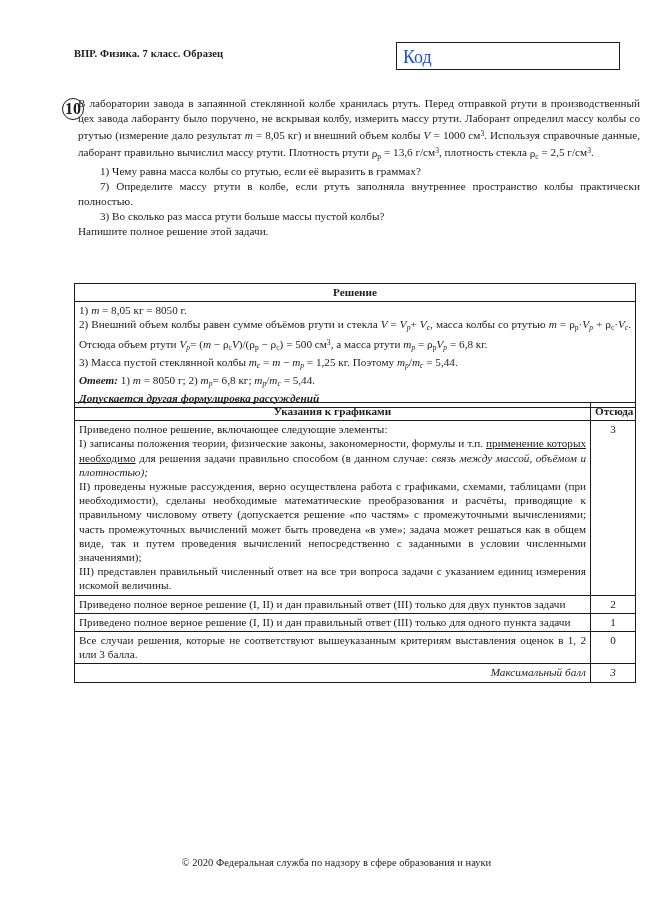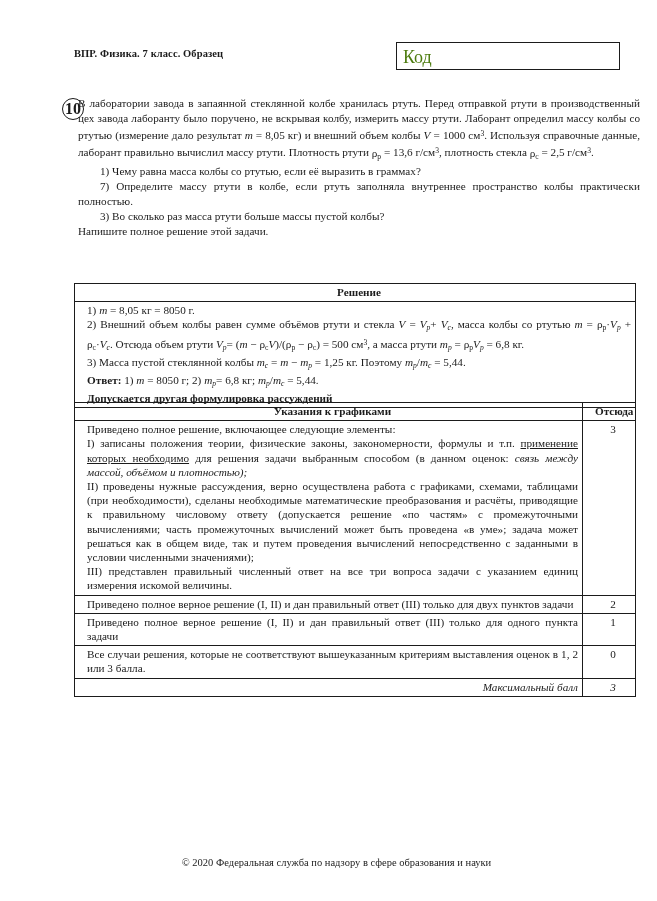--- a/index.html
+++ b/index.html
@@ -47,21 +47,21 @@
     height: 28px;
     border: 1.2px solid #1b1b1b;
     box-sizing: border-box;
     background: #fff;
   }
   .code-box-label {
     position: absolute;
     left: 6px;
     top: 1px;
     font-size: 18px;
-    color: #4d7c0f;
+    color: #1d4ed8;
     line-height: 26px;
     font-family: "Liberation Serif", "DejaVu Serif", serif;
   }
 
   
   .task {
     position: absolute;
     left: 28px;
     top: 96px;
     width: 604px;
@@ -108,40 +108,40 @@
     position: absolute;
     left: 66px;
     width: 562px;
     border-collapse: collapse;
     table-layout: fixed;
     font-size: 11.2px;
     line-height: 14.2px;
   }
   .tbl td, .tbl th {
     border: 1px solid #1b1b1b;
-    padding: 1px 4px 2px 12px;
+    padding: 1px 4px 2px 4px;
     vertical-align: top;
     font-weight: normal;
   }
   .tbl .center {
     text-align: center;
     font-weight: bold;
   }
   .tbl .just {
     text-align: justify;
     text-justify: inter-word;
   }
   .tbl .score {
     width: 36px;
     text-align: center;
     vertical-align: top;
   }
   .solution-tbl { top: 283px; }
   .criteria-tbl { top: 402px; }
-  .b { font-weight: bold; }
+  .b { font-weight: bold; font-style: italic; }
   .u { text-decoration: underline; }
   .em { font-style: italic; }
   .right-italic {
     text-align: right;
     font-style: italic;
   }
 
   
   .footer {
     position: absolute;
@@ -233,21 +233,21 @@
     <tbody>
         <tr>
       <th class="center">Указания к графиками</th>
       <th class="center score">Отсюда</th>
     </tr>
     <tr>
       <td>
         <div>Приведено полное решение, включающее следующие элементы:</div>
         <div class="just"><span>I) записаны положения теории, физические законы, закономерности, формулы и т.п.</span>
           <span class="u">применение которых необходимо</span>
-          <span>для решения задачи выбранным способом (в данном оценок:</span>
+          <span>для решения задачи правильно способом (в данном случае:</span>
           <span class="em">связь между массой, объёмом и плотностью);</span></div>
         <div class="just">II) проведены нужные рассуждения, верно осуществлена работа с графиками, схемами, таблицами (при необходимости), сделаны необходимые математические преобразования и расчёты, приводящие к правильному числовому ответу (допускается решение «по частям» с промежуточными вычислениями; часть промежуточных вычислений может быть проведена «в уме»; задача может решаться как в общем виде, так и путем проведения вычислений непосредственно с заданными в условии численными значениями);</div>
         <div class="just">III) представлен правильный численный ответ на все три вопроса задачи с указанием единиц измерения искомой величины.</div>
       </td>
       <td class="score">3</td>
     </tr>
     <tr>
       <td class="just">Приведено полное верное решение (I, II) и дан правильный ответ (III) только для двух пунктов задачи</td>
       <td class="score">2</td>
     </tr>

